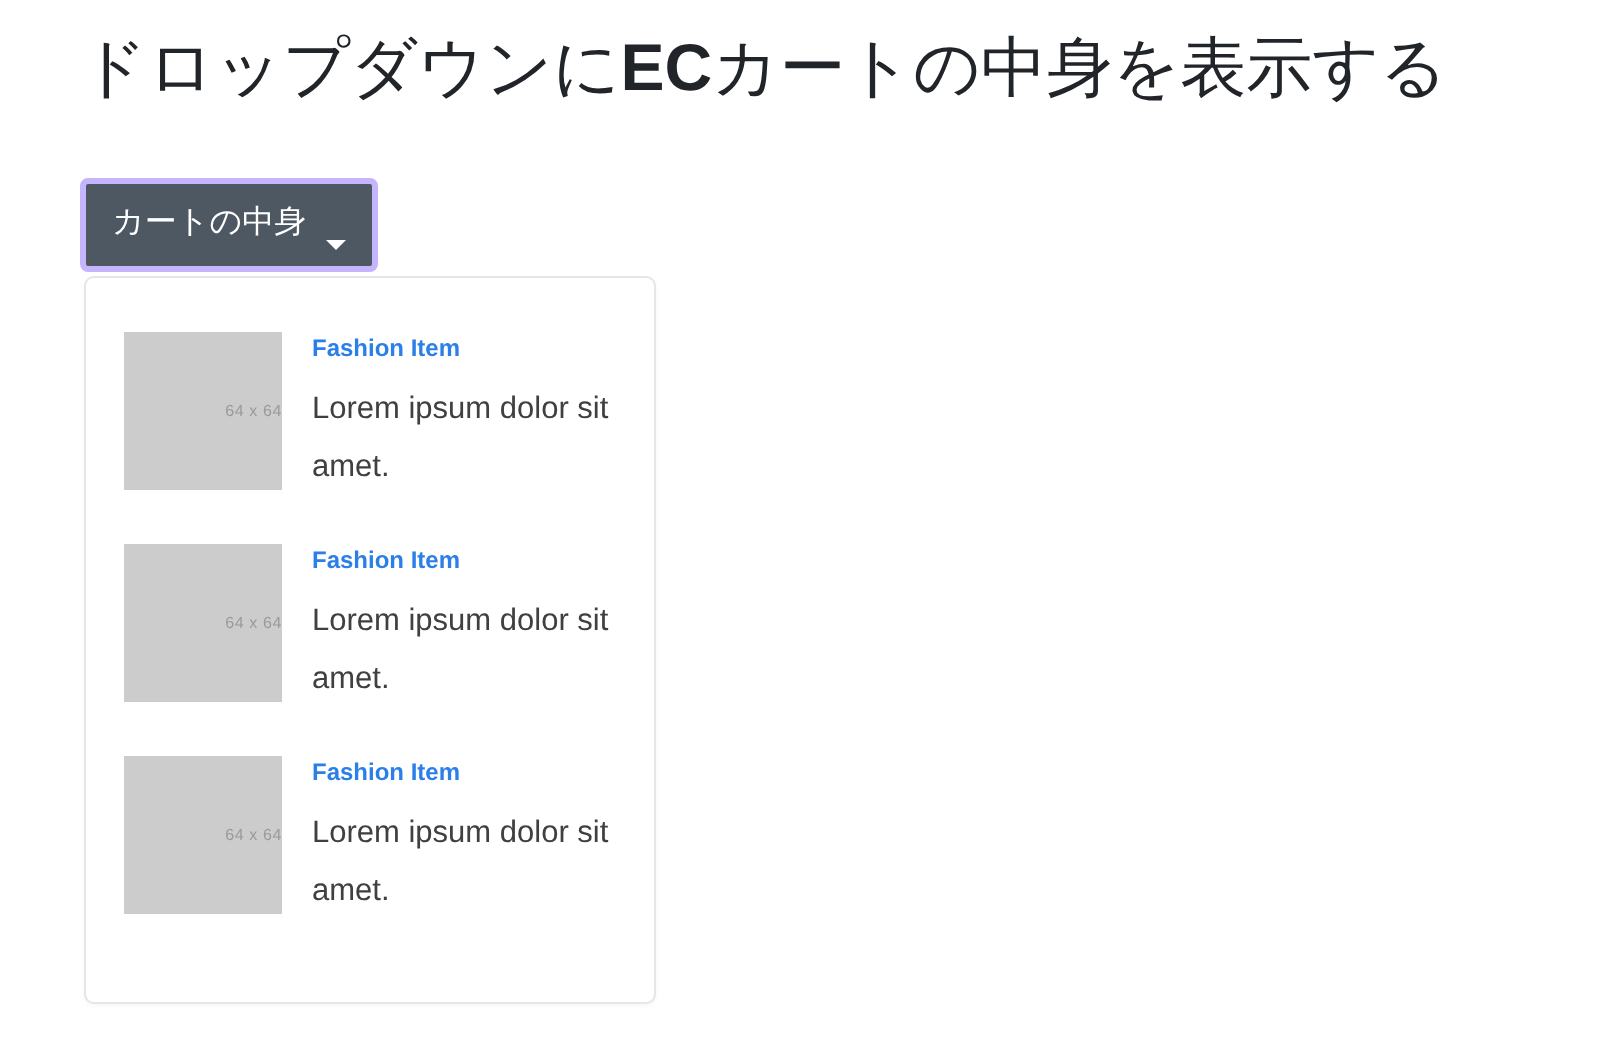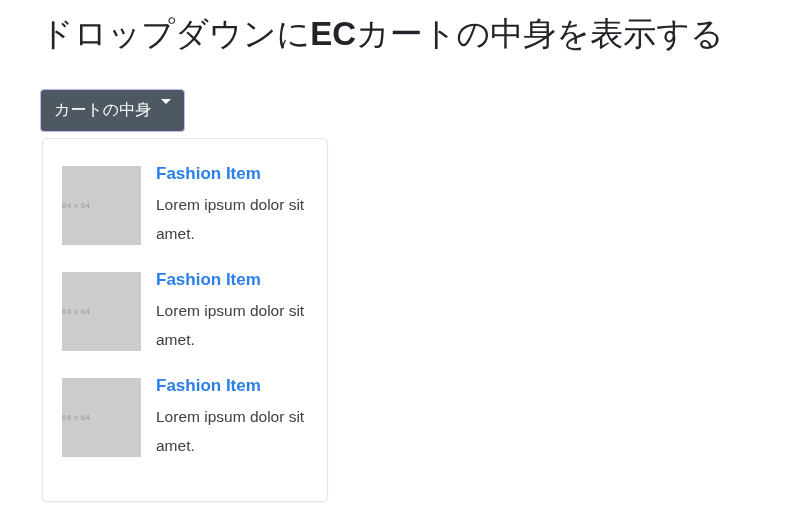--- a/index.html
+++ b/index.html
@@ -45,24 +45,24 @@
   
   .dropdown {
     position: absolute;
     left: 40px;
     top: 89px;
   }
 
   
   .dropdown-toggle {
     display: inline-flex;
-    align-items: flex-start;
+    align-items: flex-end;
     gap: 9px;
     background: #4e5862;
-    border: 1px solid #c4b5fd;
+    border: 3px solid #c4b5fd;
     border-radius: 4px;
     color: #ffffff;
     font-family: "Liberation Sans", "DejaVu Sans", sans-serif;
     font-size: 16px;
     line-height: 1.5;
     padding: 8px 13px 9px 13px;
     cursor: pointer;
     box-shadow: none;
     outline: none;
     white-space: nowrap;
@@ -107,41 +107,41 @@
     cursor: pointer;
   }
 
   .thumb {
     flex: 0 0 auto;
     width: 79px;
     height: 79px;
     background: #cccccc;
     display: flex;
     align-items: center;
-    justify-content: flex-start;
+    justify-content: flex-end;
     margin-right: 15px;
     margin-top: 4px;
   }
   .thumb-label {
     font-size: 8px;
     line-height: 1;
     color: #9a9a9a;
     font-family: "Liberation Sans", "DejaVu Sans", sans-serif;
     letter-spacing: 0.3px;
     user-select: none;
   }
 
   .item-body {
     flex: 1 1 auto;
     min-width: 0;
     padding-top: 0px;
   }
   .item-title {
     margin: 0 0 4px 0;
-    font-size: 17px;
+    font-size: 12px;
     line-height: 24px;
     font-weight: 700;
     color: #2b7fe8;
   }
   .item-desc {
     margin: 0;
     font-size: 15.5px;
     line-height: 29px;
     color: #404040;
     font-weight: 400;

